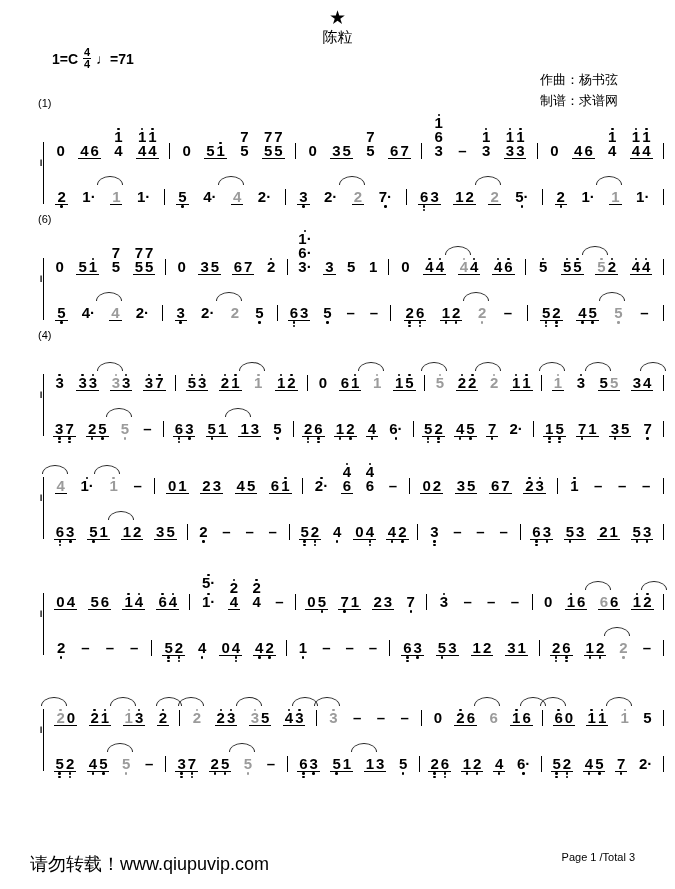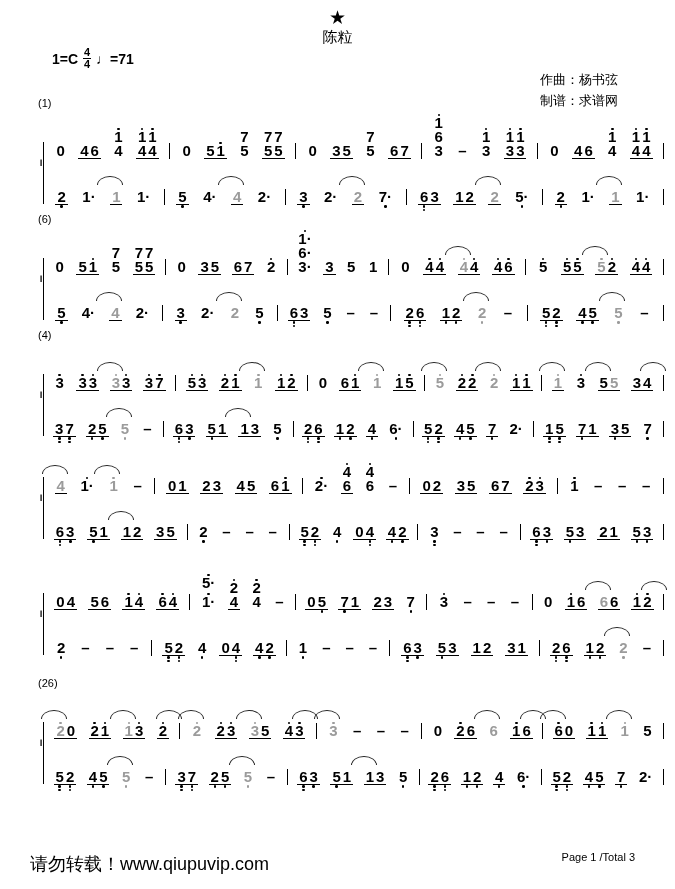--- a/index.html
+++ b/index.html
@@ -2921,21 +2921,20 @@
                   <div class="belowr"></div>
                 </div>
               </div>
             </div>
             <div class="bar"></div>
           </div>
         </div>
       </div>
     </div>
     <div class="system">
-      <div class="syslabel">(26)</div>
       <div class="sysbody">
         <div class="brace">{</div>
         <div class="leftbar"></div>
         <div class="staves">
           <div class="row top">
             <div class="meas" style="flex-grow: 9;">
               <div class="grp u">
                 <div class="tie"></div>
                 <div class="tok">
                   <div class="mini">

